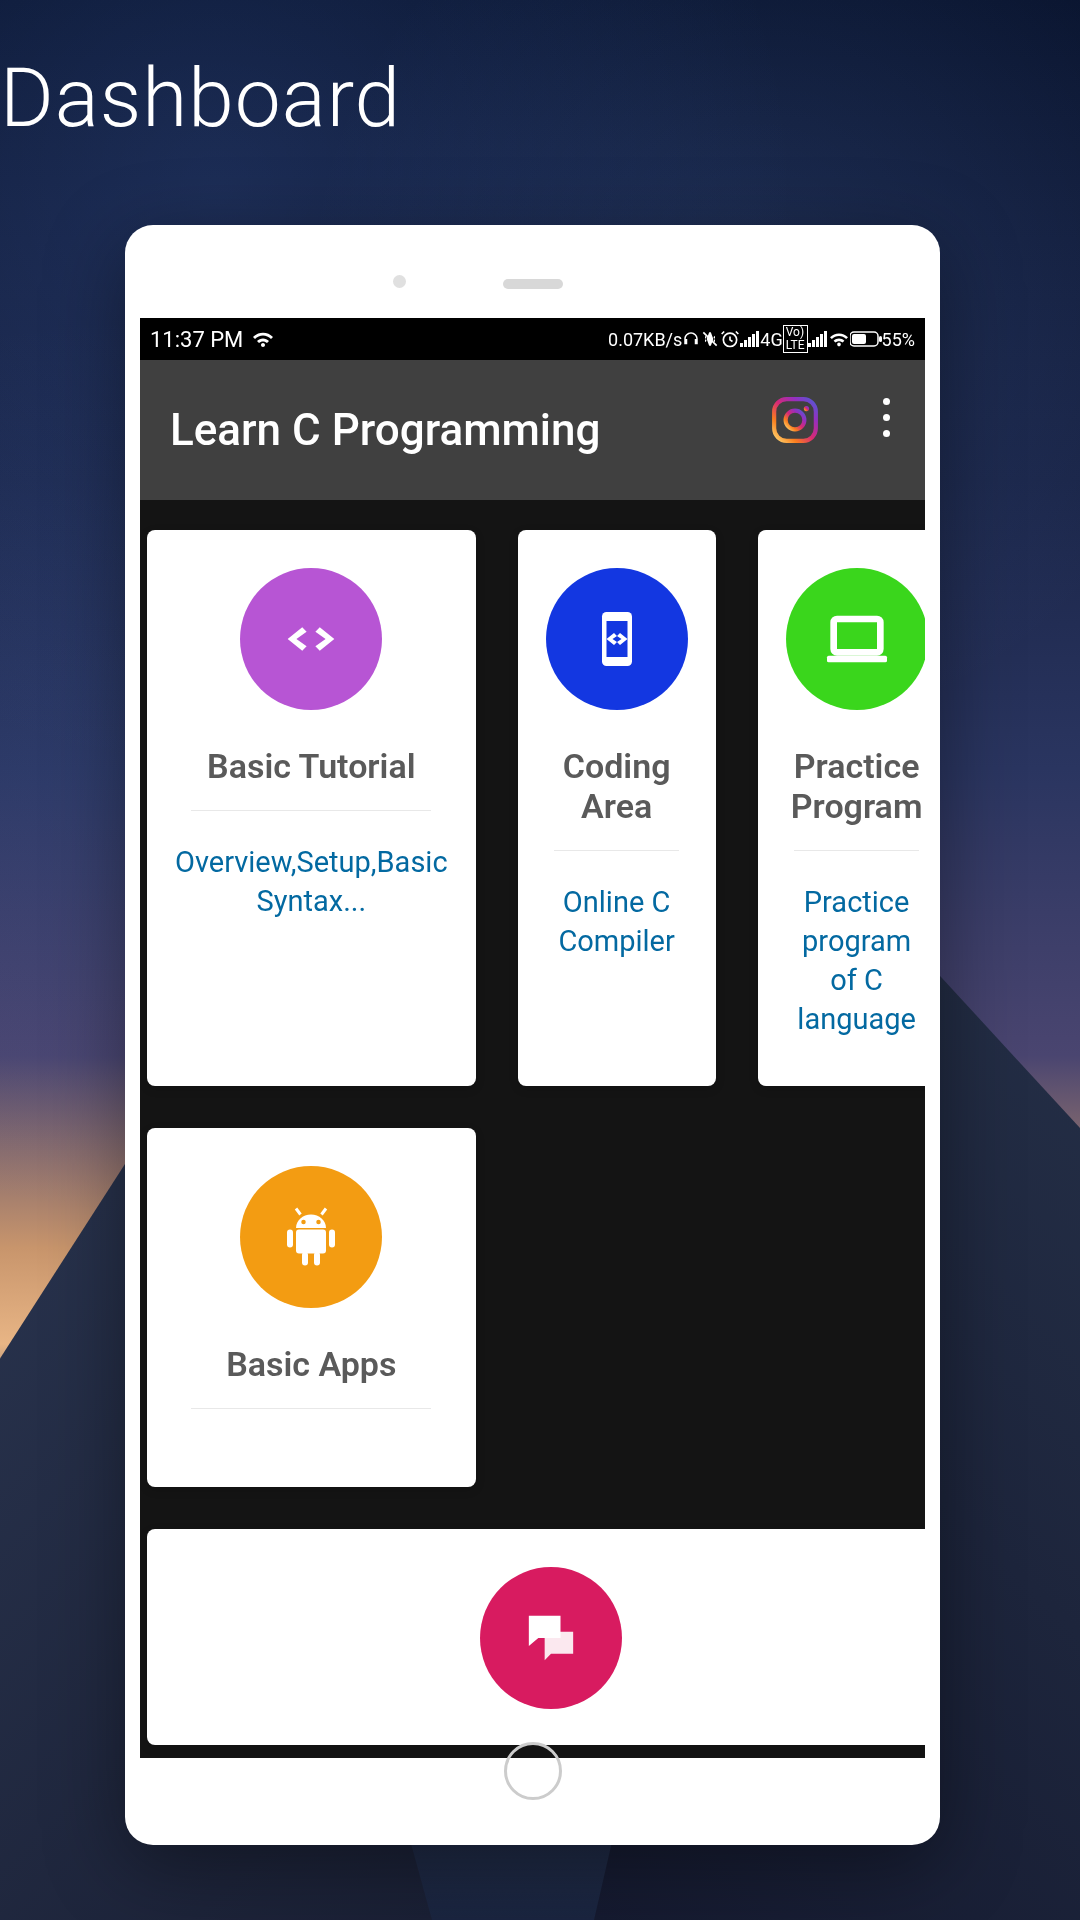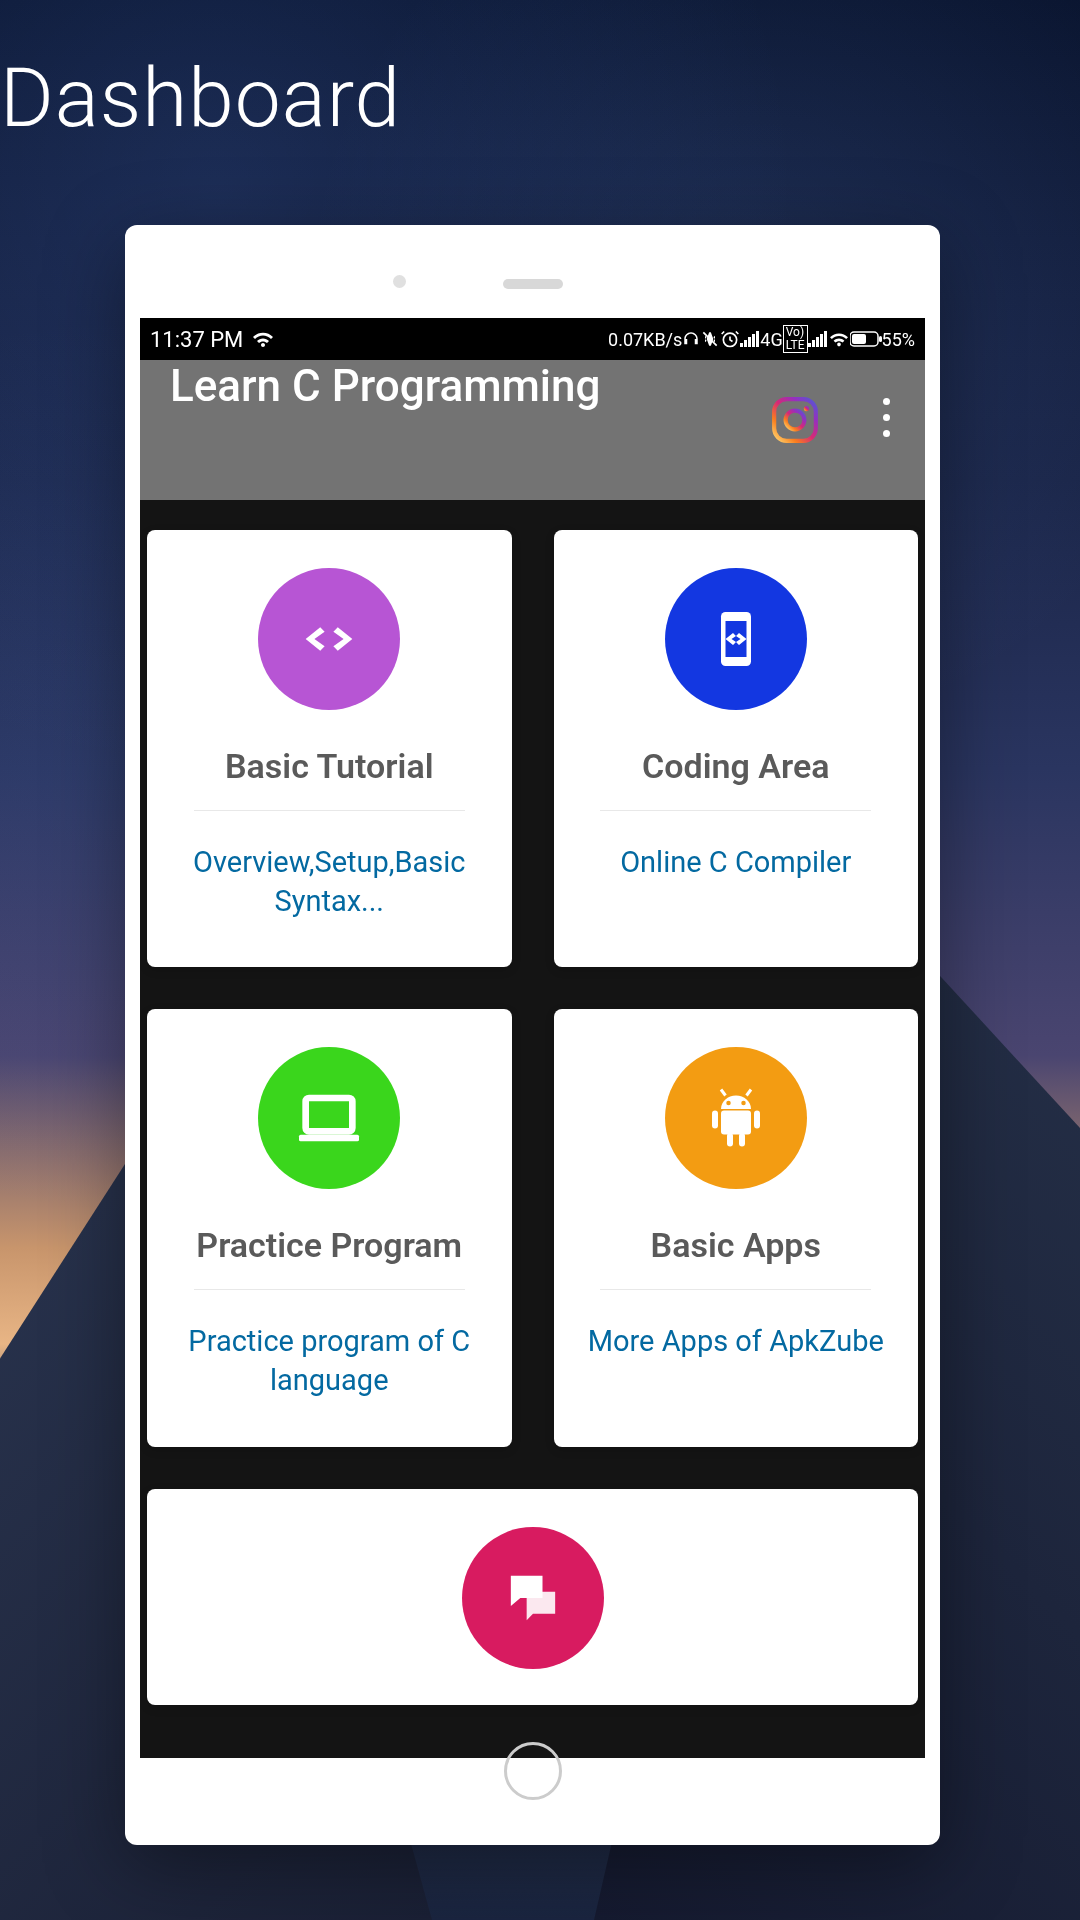--- a/index.html
+++ b/index.html
@@ -47,21 +47,21 @@
   font-weight: 300;
   letter-spacing: 1px;
 }
 .phone {
   position: absolute;
   top: 225px;
   left: 125px;
   width: 815px;
   height: 1620px;
   background: #fff;
-  border-radius: 12px;
+  border-radius: 28px;
   box-shadow: 0 20px 80px rgba(0,0,0,0.4);
   padding: 28px 15px 0 15px;
 }
 .phone-top {
   height: 65px;
   position: relative;
 }
 .camera {
   position: absolute;
   top: 22px;
@@ -95,22 +95,23 @@
   justify-content: space-between;
   align-items: center;
   padding: 0 10px;
   color: #fff;
   font-size: 22px;
 }
 .status-left { display: flex; align-items: center; gap: 8px; }
 .status-right { display: flex; align-items: center; font-size: 18px; }
 .header {
   height: 140px;
-  background: #737373;
-  display: flex;
+  background: #404040;
+  display: flex;
+  align-items: center;
   padding: 0 30px;
   position: relative;
 }
 .header-title {
   color: #fff;
   font-size: 44px;
   font-weight: 500;
 }
 .instagram-icon {
   position: absolute;
@@ -129,21 +130,21 @@
   align-items: center;
 }
 .menu-dots span {
   width: 7px;
   height: 7px;
   background: #fff;
   border-radius: 50%;
 }
 .cards-grid {
   display: grid;
-  grid-template-columns: 1fr 1fr;
+  grid-template-columns: 1fr 1fr 1fr;
   gap: 42px;
   padding: 30px 7px 0 7px;
 }
 .card {
   background: #fff;
   border-radius: 8px;
   padding: 38px 28px 46px 28px;
   display: flex;
   flex-direction: column;
   align-items: center;
@@ -331,21 +332,20 @@
             <line x1="31" y1="9" x2="34" y2="5" stroke="#fff" stroke-width="2"></line>
             <rect x="14" y="19" width="20" height="16" rx="2" fill="#fff"></rect>
             <rect x="8" y="19" width="4" height="12" rx="2" fill="#fff"></rect>
             <rect x="36" y="19" width="4" height="12" rx="2" fill="#fff"></rect>
             <rect x="18" y="34" width="4" height="9" rx="2" fill="#fff"></rect>
             <rect x="26" y="34" width="4" height="9" rx="2" fill="#fff"></rect>
           </svg>
         </div>
         <div class="card-title">Basic Apps</div>
         <div class="card-divider"></div>
-        <div class="card-desc">More Apps of ApkZube</div>
       </div>
 
       <div class="card card-wide">
         <div class="card-icon icon-pink">
           <svg width="76" height="76" viewBox="0 0 48 48">
             <path fill="#fff" d="M10 10h20v14H16l-6 5V10z"></path>
             <path fill="#fff" d="M20 20h18v14H24l-4 4V20z" opacity="0.9"></path>
           </svg>
         </div>
       </div>

